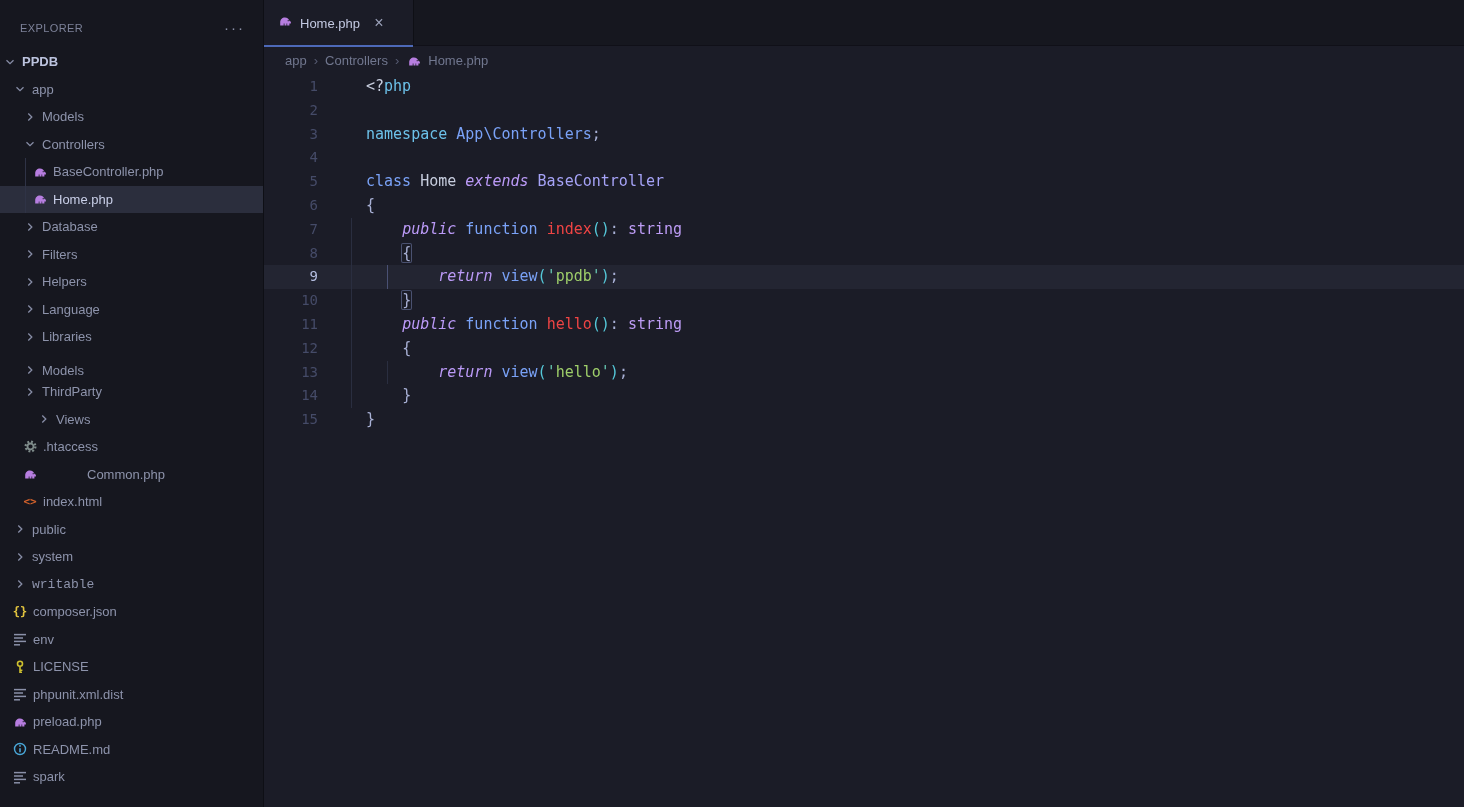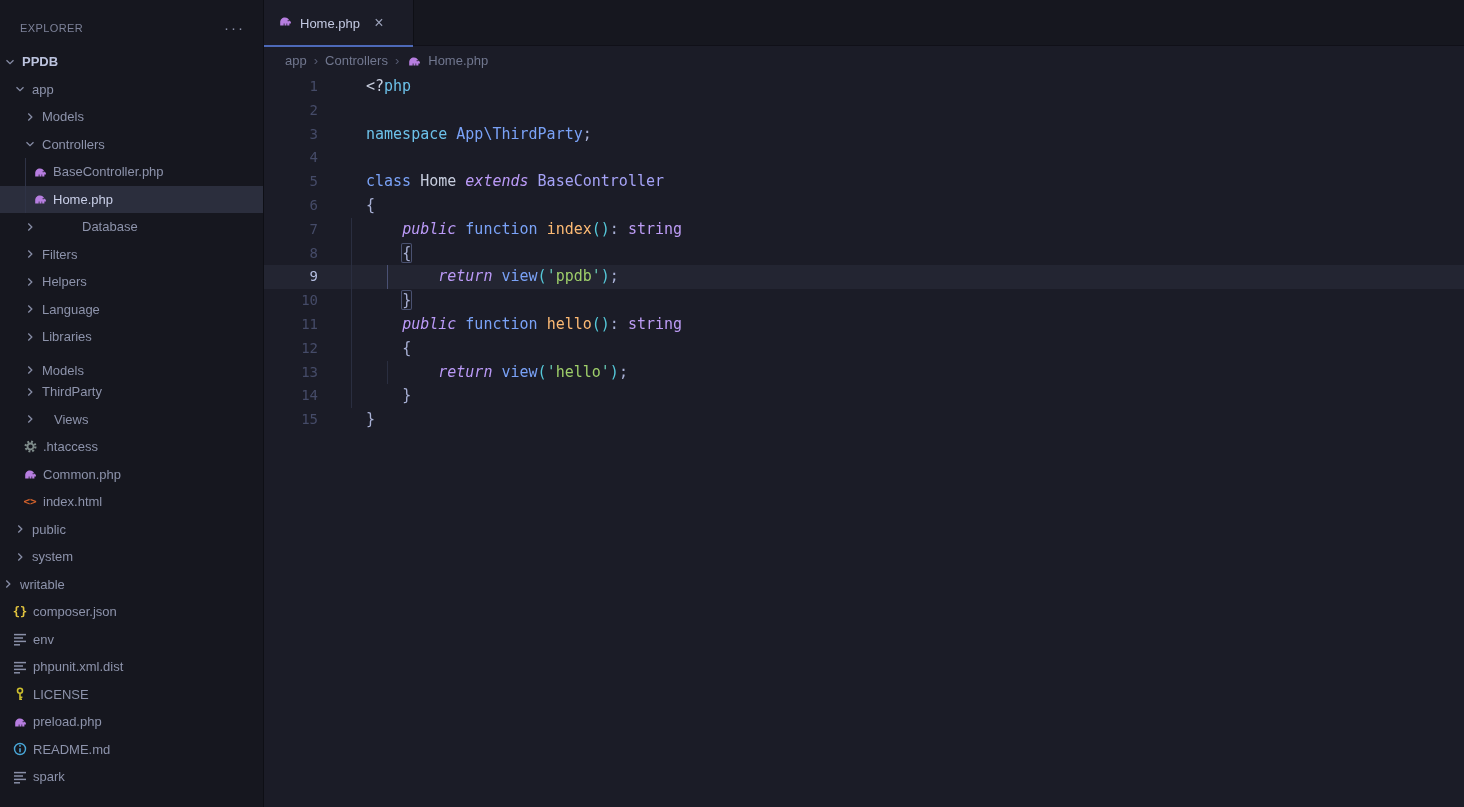--- a/index.html
+++ b/index.html
@@ -46,21 +46,21 @@
 
   
   .code { position:absolute; left:0; top:75px; right:0; bottom:0; overflow:hidden;
           font-family:"DejaVu Sans Mono", monospace; font-size:15px; }
   .cl { height:23.8px; line-height:23.8px; display:flex; white-space:pre; }
   .cl .ln { width:54px; flex:0 0 54px; text-align:right; color:#454b68;
             font-size:14px; user-select:none; }
   .cl .lc { margin-left:48px; white-space:pre; }
   .cl.cur { background:rgba(197,207,255,0.05); }
   .cl.cur .ln { color:#b5bfe2; }
-  .tk-fg{color:#c7cdde} .tk-cyan{color:#6cc1e9} .tk-cyanL{color:#fdba74}
+  .tk-fg{color:#c7cdde} .tk-cyan{color:#6cc1e9} .tk-cyanL{color:#ef4444}
   .tk-blue{color:#7aa2f7} .tk-purpleI{color:#bb9af7;font-style:italic}
   .tk-purple{color:#bd9cf5} .tk-peri{color:#a6a3f7} .tk-punct{color:#a9b1d6}
   .tk-teal{color:#55c8d9} .tk-strq{color:#66c7b2} .tk-str{color:#9ece6a} .tk-ws{}
   .boxed { box-shadow:0 0 0 1px #4a5170; border-radius:1px; }
   .g { position:absolute; width:1px; background:#2a2e40; }
   .g.active { background:#4a5174; }
 </style>
 </head>
 <body>
 
@@ -115,21 +115,21 @@
         </div>
         <div class="trow sel" style="padding-left: 32px;">
           <span class="ficon">
             <svg width="16" height="16" viewBox="0 0 16 16">
               <path fill="#b77ee0" d="M3.2 12.6v-3.4c0-2.7 2-4.8 4.7-4.8 2.3 0 4.2 1.5 4.6 3.6.9.2 1.4.7 1.4 1.3v1.3h-1.5v2h-2.2v-2h-.7v2h-2v-2h-.8v2z"></path>
               <circle cx="11.2" cy="7.7" r=".6" fill="#16171f"></circle>
             </svg>
           </span>
           <span>Home.php</span>
         </div>
-        <div class="trow" style="padding-left: 22px; gap: 40px;">
+        <div class="trow" style="padding-left: 22px;">
           <span class="twist">
             <svg width="12" height="12" viewBox="0 0 12 12">
               <path d="M4.3 2.5L7.8 6l-3.5 3.5" stroke="#878da6" stroke-width="1.3" fill="none"></path>
             </svg>
           </span>
           <span>Database</span>
         </div>
         <div class="trow" style="padding-left: 22px;">
           <span class="twist">
             <svg width="12" height="12" viewBox="0 0 12 12">
@@ -171,38 +171,38 @@
           <span>Models</span>
         </div>
         <div class="trow" style="padding-left: 22px;">
           <span class="twist">
             <svg width="12" height="12" viewBox="0 0 12 12">
               <path d="M4.3 2.5L7.8 6l-3.5 3.5" stroke="#878da6" stroke-width="1.3" fill="none"></path>
             </svg>
           </span>
           <span>ThirdParty</span>
         </div>
-        <div class="trow" style="padding-left: 22px; gap: 12px;">
+        <div class="trow" style="padding-left: 36px;">
           <span class="twist">
             <svg width="12" height="12" viewBox="0 0 12 12">
               <path d="M4.3 2.5L7.8 6l-3.5 3.5" stroke="#878da6" stroke-width="1.3" fill="none"></path>
             </svg>
           </span>
           <span>Views</span>
         </div>
         <div class="trow" style="padding-left: 22px;">
           <span class="ficon">
             <svg width="15" height="15" viewBox="0 0 16 16">
               <circle cx="8" cy="8" r="5.2" fill="none" stroke="#7f8c8b" stroke-width="2.4" stroke-dasharray="2 2.08"></circle>
               <circle cx="8" cy="8" r="3.2" fill="none" stroke="#7f8c8b" stroke-width="1.9"></circle>
             </svg>
           </span>
           <span>.htaccess</span>
         </div>
-        <div class="trow" style="padding-left: 22px;">
+        <div class="trow" style="padding-left: 22px; gap: 44px;">
           <span class="ficon">
             <svg width="16" height="16" viewBox="0 0 16 16">
               <path fill="#b77ee0" d="M3.2 12.6v-3.4c0-2.7 2-4.8 4.7-4.8 2.3 0 4.2 1.5 4.6 3.6.9.2 1.4.7 1.4 1.3v1.3h-1.5v2h-2.2v-2h-.7v2h-2v-2h-.8v2z"></path>
               <circle cx="11.2" cy="7.7" r=".6" fill="#16171f"></circle>
             </svg>
           </span>
           <span>Common.php</span>
         </div>
         <div class="trow" style="padding-left: 22px;">
           <span class="ficon">
@@ -219,21 +219,21 @@
           <span>public</span>
         </div>
         <div class="trow" style="padding-left: 12px;">
           <span class="twist">
             <svg width="12" height="12" viewBox="0 0 12 12">
               <path d="M4.3 2.5L7.8 6l-3.5 3.5" stroke="#878da6" stroke-width="1.3" fill="none"></path>
             </svg>
           </span>
           <span>system</span>
         </div>
-        <div class="trow" style="">
+        <div class="trow" style="padding-left: 12px; font-family: Liberation Mono, monospace;">
           <span class="twist">
             <svg width="12" height="12" viewBox="0 0 12 12">
               <path d="M4.3 2.5L7.8 6l-3.5 3.5" stroke="#878da6" stroke-width="1.3" fill="none"></path>
             </svg>
           </span>
           <span>writable</span>
         </div>
         <div class="trow" style="padding-left: 12px;">
           <span class="ficon">
             <span class="icon-braces">{}</span>
@@ -249,38 +249,38 @@
                 <line x1="1" y1="9.4" x2="13" y2="9.4"></line>
                 <line x1="1" y1="12.8" x2="7" y2="12.8"></line>
               </g>
             </svg>
           </span>
           <span>env</span>
         </div>
         <div class="trow" style="padding-left: 12px;">
           <span class="ficon">
             <svg width="14" height="14" viewBox="0 0 14 14">
+              <circle cx="7" cy="3.8" r="2.5" fill="none" stroke="#cdbf2e" stroke-width="1.6"></circle>
+              <path d="M7 6.3V13M7 10.2h2.4M7 12.2h2" stroke="#cdbf2e" stroke-width="1.6" fill="none"></path>
+            </svg>
+          </span>
+          <span>LICENSE</span>
+        </div>
+        <div class="trow" style="padding-left: 12px;">
+          <span class="ficon">
+            <svg width="14" height="14" viewBox="0 0 14 14">
               <g stroke="#8a90a8" stroke-width="1.5">
                 <line x1="1" y1="2.6" x2="13" y2="2.6"></line>
                 <line x1="1" y1="6" x2="10" y2="6"></line>
                 <line x1="1" y1="9.4" x2="13" y2="9.4"></line>
                 <line x1="1" y1="12.8" x2="7" y2="12.8"></line>
               </g>
             </svg>
           </span>
           <span>phpunit.xml.dist</span>
-        </div>
-        <div class="trow" style="padding-left: 12px;">
-          <span class="ficon">
-            <svg width="14" height="14" viewBox="0 0 14 14">
-              <circle cx="7" cy="3.8" r="2.5" fill="none" stroke="#cdbf2e" stroke-width="1.6"></circle>
-              <path d="M7 6.3V13M7 10.2h2.4M7 12.2h2" stroke="#cdbf2e" stroke-width="1.6" fill="none"></path>
-            </svg>
-          </span>
-          <span>LICENSE</span>
         </div>
         <div class="trow" style="padding-left: 12px;">
           <span class="ficon">
             <svg width="16" height="16" viewBox="0 0 16 16">
               <path fill="#b77ee0" d="M3.2 12.6v-3.4c0-2.7 2-4.8 4.7-4.8 2.3 0 4.2 1.5 4.6 3.6.9.2 1.4.7 1.4 1.3v1.3h-1.5v2h-2.2v-2h-.7v2h-2v-2h-.8v2z"></path>
               <circle cx="11.2" cy="7.7" r=".6" fill="#16171f"></circle>
             </svg>
           </span>
           <span>preload.php</span>
         </div>
@@ -343,21 +343,21 @@
           <span>Home.php</span>
         </span>
       </div>
 
     <div class="code" id="code">
       <div class="g" style="left:86.5px; top:142.8px; height:190.4px;"></div>
       <div class="g active" style="left:122.5px; top:190.4px; height:23.8px;"></div>
       <div class="g" style="left:122.5px; top:285.6px; height:23.8px;"></div>
     <div class="cl"><span class="ln">1</span><span class="lc"><span class="tk-fg">&lt;?</span><span class="tk-cyan">php</span></span></div>
         <div class="cl"><span class="ln">2</span><span class="lc"></span></div>
-        <div class="cl"><span class="ln">3</span><span class="lc"><span class="tk-cyan">namespace</span><span class="tk-ws"> </span><span class="tk-blue">App\ThirdParty</span><span class="tk-punct">;</span></span></div>
+        <div class="cl"><span class="ln">3</span><span class="lc"><span class="tk-cyan">namespace</span><span class="tk-ws"> </span><span class="tk-blue">App\Controllers</span><span class="tk-punct">;</span></span></div>
         <div class="cl"><span class="ln">4</span><span class="lc"></span></div>
         <div class="cl"><span class="ln">5</span><span class="lc"><span class="tk-blue">class</span><span class="tk-ws"> </span><span class="tk-fg">Home</span><span class="tk-ws"> </span><span class="tk-purpleI">extends</span><span class="tk-ws"> </span><span class="tk-peri">BaseController</span></span></div>
         <div class="cl"><span class="ln">6</span><span class="lc"><span class="tk-punct">{</span></span></div>
         <div class="cl"><span class="ln">7</span><span class="lc"><span class="tk-ws">    </span><span class="tk-purpleI">public</span><span class="tk-ws"> </span><span class="tk-blue">function</span><span class="tk-ws"> </span><span class="tk-cyanL">index</span><span class="tk-teal">()</span><span class="tk-punct">:</span><span class="tk-ws"> </span><span class="tk-purple">string</span></span></div>
         <div class="cl"><span class="ln">8</span><span class="lc"><span class="tk-ws">    </span><span class="tk-punct boxed">{</span></span></div>
         <div class="cl cur"><span class="ln">9</span><span class="lc"><span class="tk-ws">        </span><span class="tk-purpleI">return</span><span class="tk-ws"> </span><span class="tk-blue">view</span><span class="tk-teal">(</span><span class="tk-strq">'</span><span class="tk-str">ppdb</span><span class="tk-strq">'</span><span class="tk-teal">)</span><span class="tk-punct">;</span></span></div>
         <div class="cl"><span class="ln">10</span><span class="lc"><span class="tk-ws">    </span><span class="tk-punct boxed">}</span></span></div>
         <div class="cl"><span class="ln">11</span><span class="lc"><span class="tk-ws">    </span><span class="tk-purpleI">public</span><span class="tk-ws"> </span><span class="tk-blue">function</span><span class="tk-ws"> </span><span class="tk-cyanL">hello</span><span class="tk-teal">()</span><span class="tk-punct">:</span><span class="tk-ws"> </span><span class="tk-purple">string</span></span></div>
         <div class="cl"><span class="ln">12</span><span class="lc"><span class="tk-ws">    </span><span class="tk-punct">{</span></span></div>
         <div class="cl"><span class="ln">13</span><span class="lc"><span class="tk-ws">        </span><span class="tk-purpleI">return</span><span class="tk-ws"> </span><span class="tk-blue">view</span><span class="tk-teal">(</span><span class="tk-strq">'</span><span class="tk-str">hello</span><span class="tk-strq">'</span><span class="tk-teal">)</span><span class="tk-punct">;</span></span></div>

